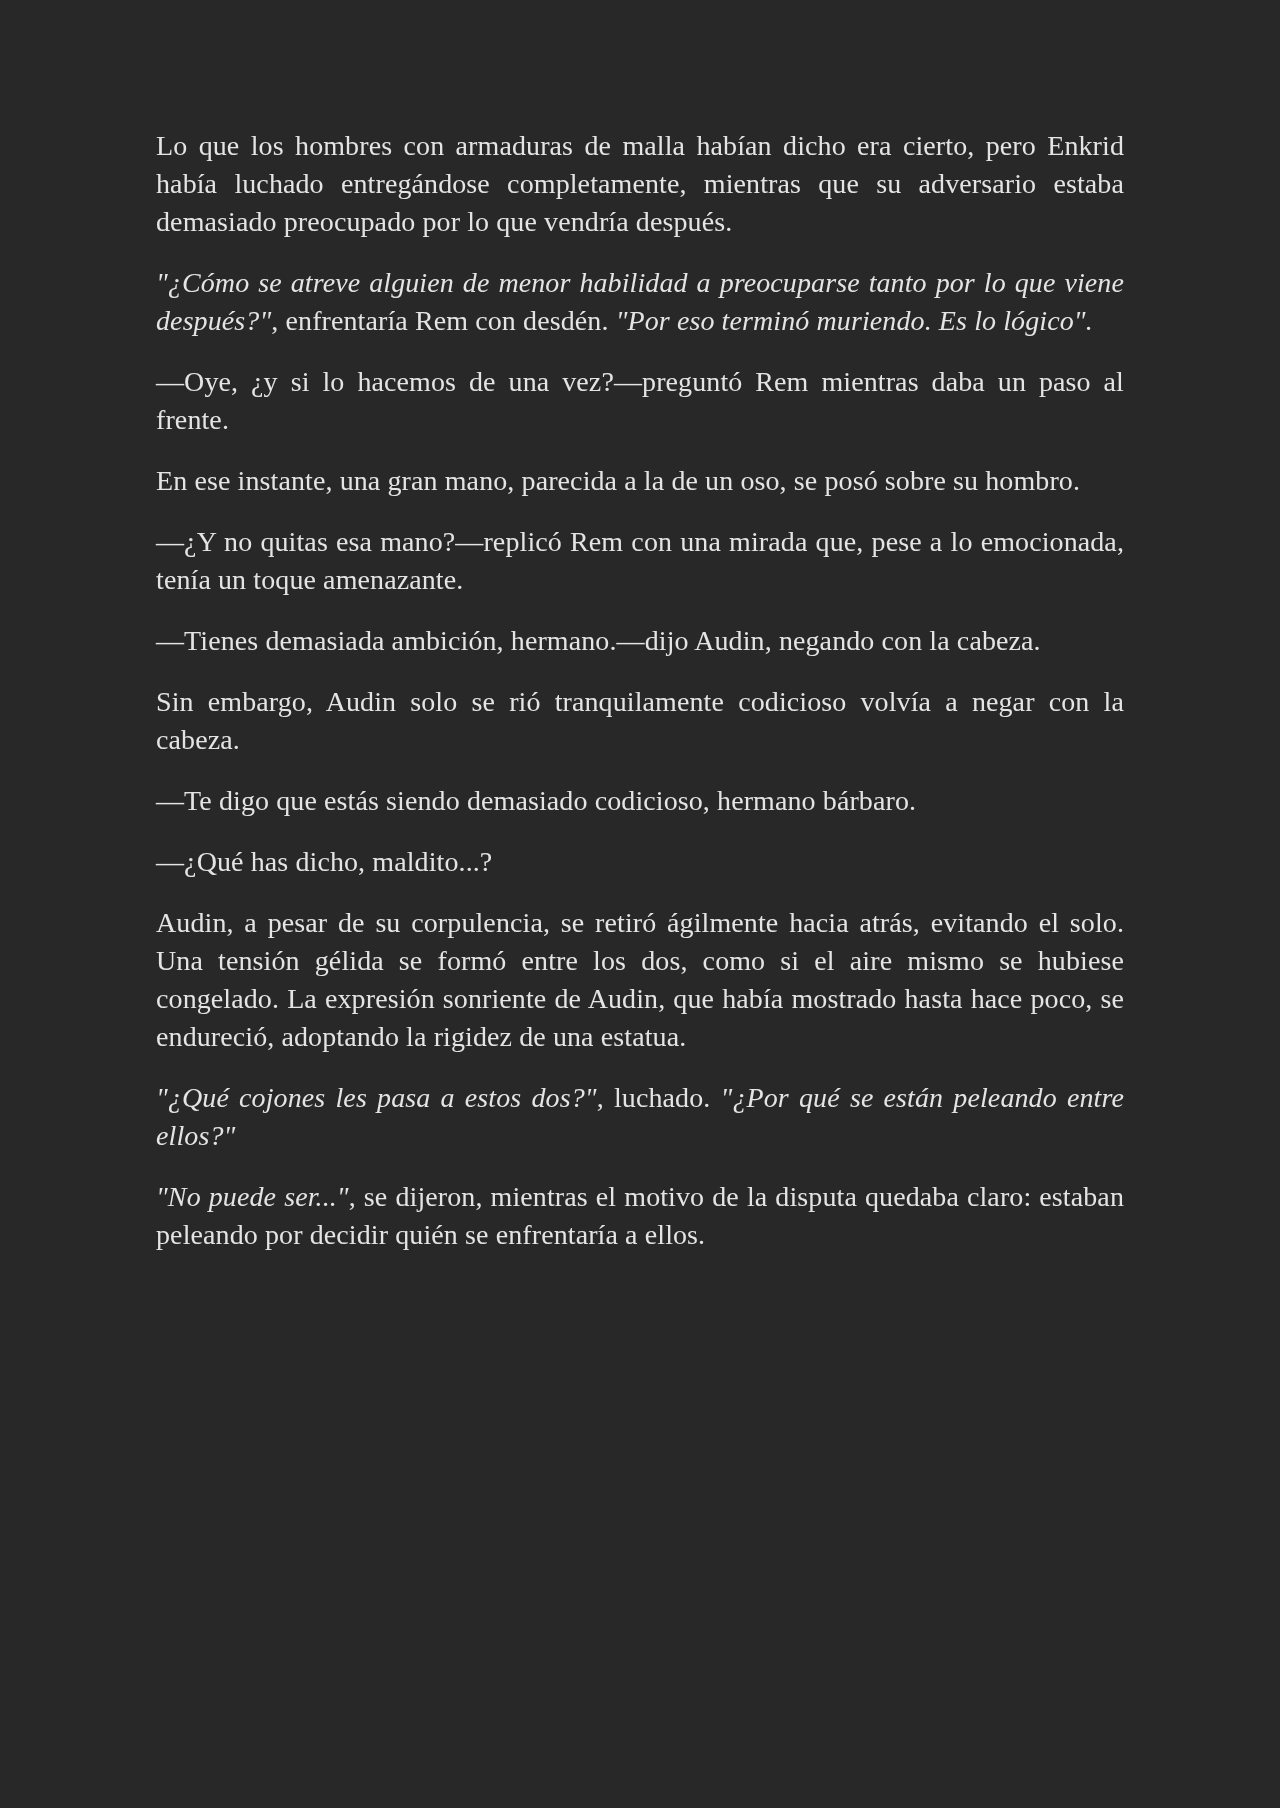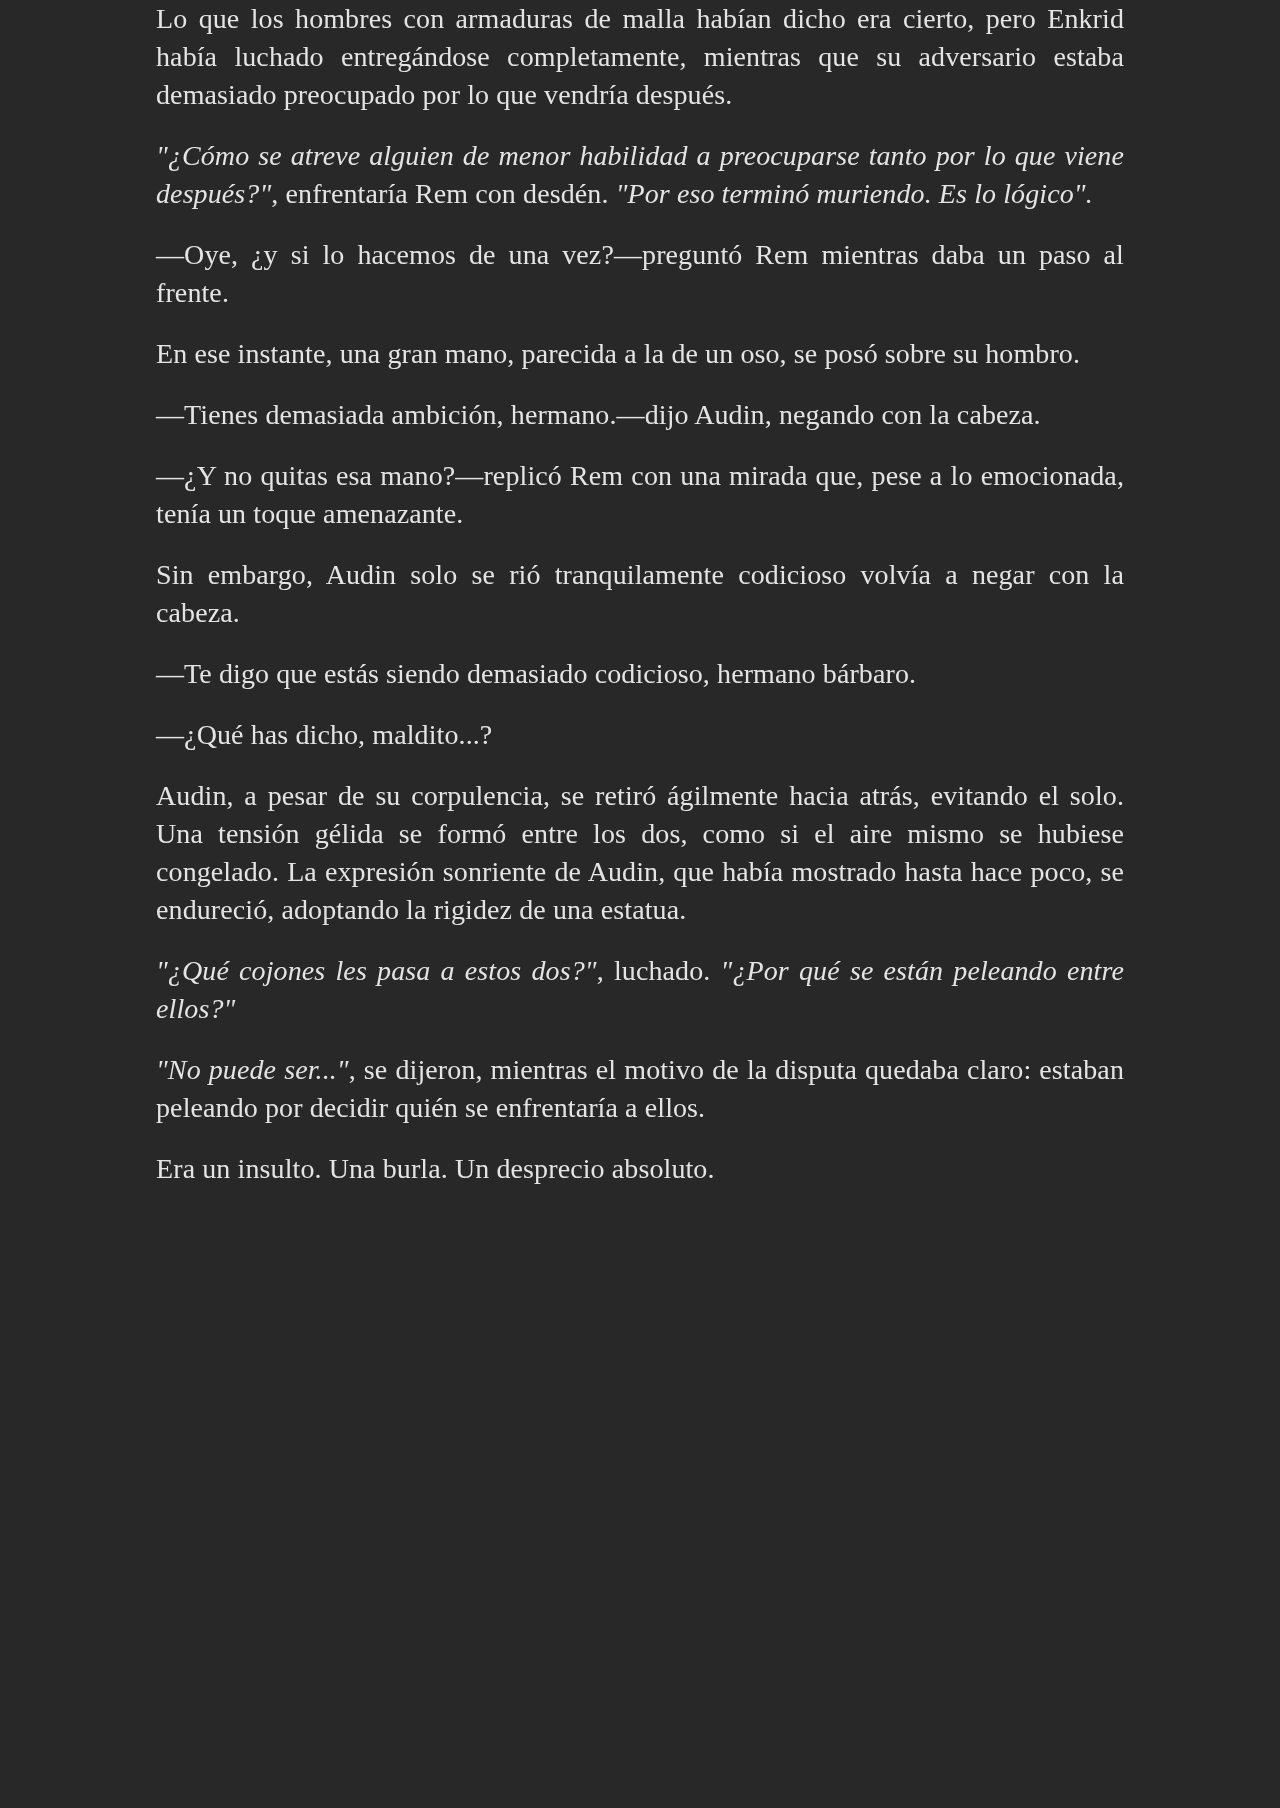--- a/index.html
+++ b/index.html
@@ -11,42 +11,42 @@
     height: 1808px;
     background: #282828;
     font-family: "Liberation Serif", "DejaVu Serif", serif;
     color: #e4e4e4;
     -webkit-font-smoothing: antialiased;
     overflow: hidden;
   }
   .page {
     width: 968px;
     margin: 0 auto;
+    padding-top: 127px;
   }
   .page p {
     font-size: 28px;
     line-height: 38px;
     text-align: justify;
     margin: 0 0 23px 0;
     letter-spacing: 0.1px;
   }
   .page p span.italic {
     font-style: italic;
   }
 </style>
 </head>
 <body style="background: rgb(40, 40, 40); color: rgb(228, 228, 228);">
 
 <main class="page">
     <p><span>Lo que los hombres con armaduras de malla habían dicho era cierto, pero Enkrid había luchado entregándose completamente, mientras que su adversario estaba demasiado preocupado por lo que vendría después.</span></p>
     <p><span class="italic">"¿Cómo se atreve alguien de menor habilidad a preocuparse tanto por lo que viene después?"</span><span>, enfrentaría Rem con desdén. </span><span class="italic">"Por eso terminó muriendo. Es lo lógico".</span></p>
     <p><span>—Oye, ¿y si lo hacemos de una vez?—preguntó Rem mientras daba un paso al frente.</span></p>
     <p><span>En ese instante, una gran mano, parecida a la de un oso, se posó sobre su hombro.</span></p>
+    <p><span>—¿Y no quitas esa mano?—replicó Rem con una mirada que, pese a lo emocionada, tenía un toque amenazante.</span></p>
     <p><span>—Tienes demasiada ambición, hermano.—dijo Audin, negando con la cabeza.</span></p>
-    <p><span>—¿Y no quitas esa mano?—replicó Rem con una mirada que, pese a lo emocionada, tenía un toque amenazante.</span></p>
     <p><span>Sin embargo, Audin solo se rió tranquilamente codicioso volvía a negar con la cabeza.</span></p>
     <p><span>—Te digo que estás siendo demasiado codicioso, hermano bárbaro.</span></p>
     <p><span>—¿Qué has dicho, maldito...?</span></p>
     <p><span>Audin, a pesar de su corpulencia, se retiró ágilmente hacia atrás, evitando el solo. Una tensión gélida se formó entre los dos, como si el aire mismo se hubiese congelado. La expresión sonriente de Audin, que había mostrado hasta hace poco, se endureció, adoptando la rigidez de una estatua.</span></p>
     <p><span class="italic">"¿Qué cojones les pasa a estos dos?"</span><span>, luchado. </span><span class="italic">"¿Por qué se están peleando entre ellos?"</span></p>
     <p><span class="italic">"No puede ser..."</span><span>, se dijeron, mientras el motivo de la disputa quedaba claro: estaban peleando por decidir quién se enfrentaría a ellos.</span></p>
-    <p><span>Era un insulto. Una burla. Un desprecio absoluto.</span></p>
   </main>
 
 </body></html>

